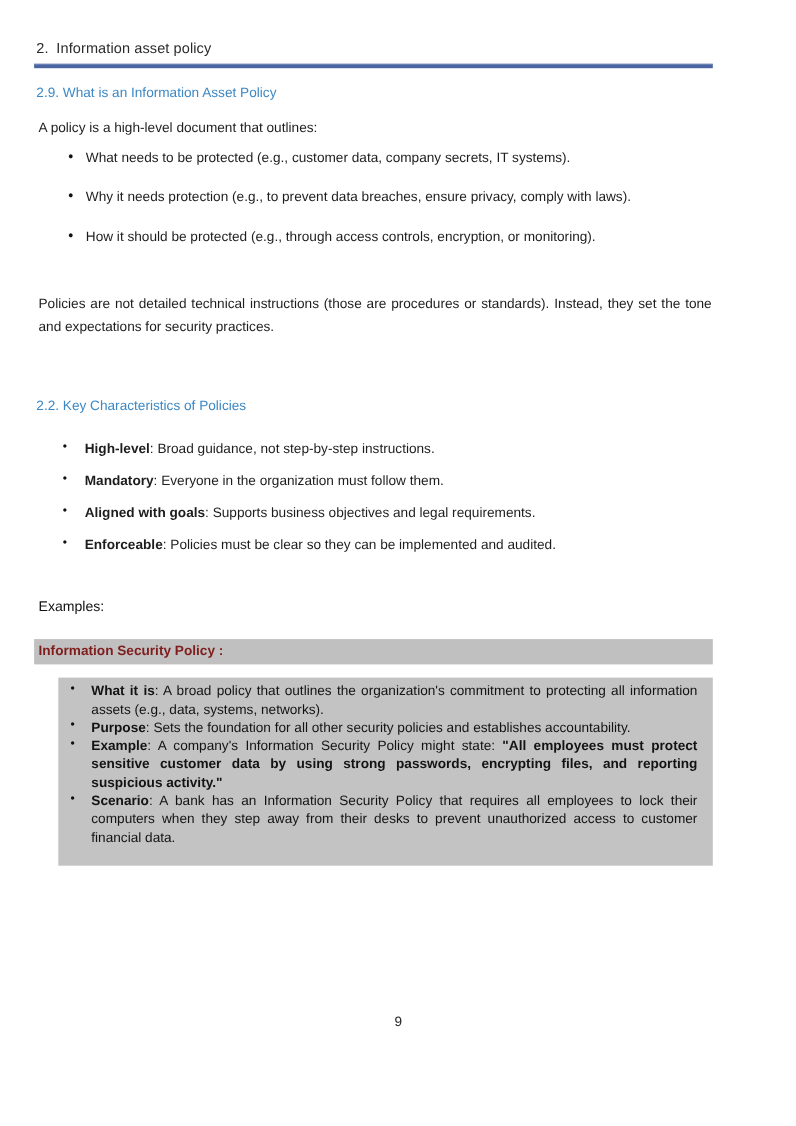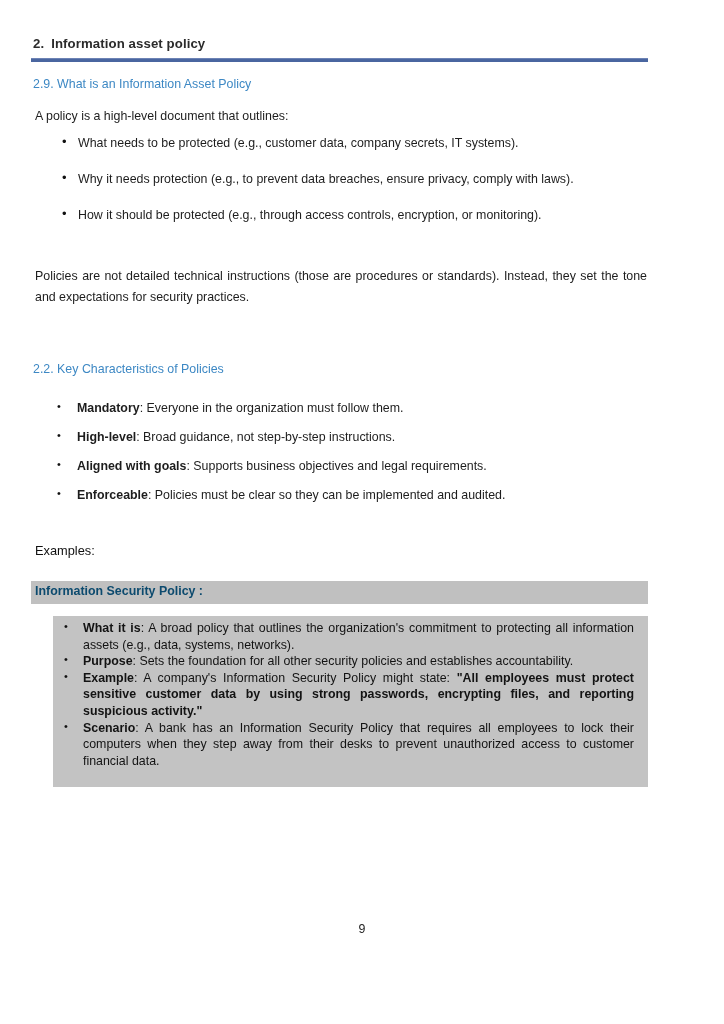--- a/index.html
+++ b/index.html
@@ -21,21 +21,21 @@
     inset: 0;
     background: #fff;
   }
 
   
   .chapter-heading {
     position: absolute;
     left: 33px;
     top: 36px;
     font-size: 13.2px;
-    font-weight: bold;
+    font-weight: normal;
     color: #2b2b2b;
     letter-spacing: 0.1px;
   }
   .chapter-heading .num {
     margin-right: 7px;
   }
   .heading-rule {
     position: absolute;
     left: 31px;
     top: 58px;
@@ -152,21 +152,21 @@
     height: 23px;
     background: #c0c0c0;
     box-sizing: border-box;
   }
   .example-title-band .txt {
     position: absolute;
     left: 4px;
     top: 3px;
     font-size: 12.4px;
     font-weight: bold;
-    color: #0c4a6e;
+    color: #7f1d1d;
   }
   .example-body {
     position: absolute;
     left: 53px;
     top: 616px;
     width: 595px;
     height: 171px;
     background: #c3c3c3;
     box-sizing: border-box;
   }
@@ -226,22 +226,22 @@
     <li>What needs to be protected (e.g., customer data, company secrets, IT systems).</li>
     <li>Why it needs protection (e.g., to prevent data breaches, ensure privacy, comply with laws).</li>
     <li>How it should be protected (e.g., through access controls, encryption, or monitoring).</li>
   </ul>
 
   <div class="body-text" id="closing-para">Policies are not detailed technical instructions (those are procedures or standards). Instead, they set the tone and expectations for security practices.</div>
 
   <div class="subheading" id="sub-22">2.2. Key Characteristics of Policies</div>
 
   <ul class="list-two">
+    <li><b>High-level</b><span>: Broad guidance, not step-by-step instructions.</span></li>
     <li><b>Mandatory</b><span>: Everyone in the organization must follow them.</span></li>
-    <li><b>High-level</b><span>: Broad guidance, not step-by-step instructions.</span></li>
     <li><b>Aligned with goals</b><span>: Supports business objectives and legal requirements.</span></li>
     <li><b>Enforceable</b><span>: Policies must be clear so they can be implemented and audited.</span></li>
   </ul>
 
   <div id="examples-label">Examples:</div>
 
   <div class="example-title-band">
     <span class="txt">Information Security Policy :</span>
   </div>
 

